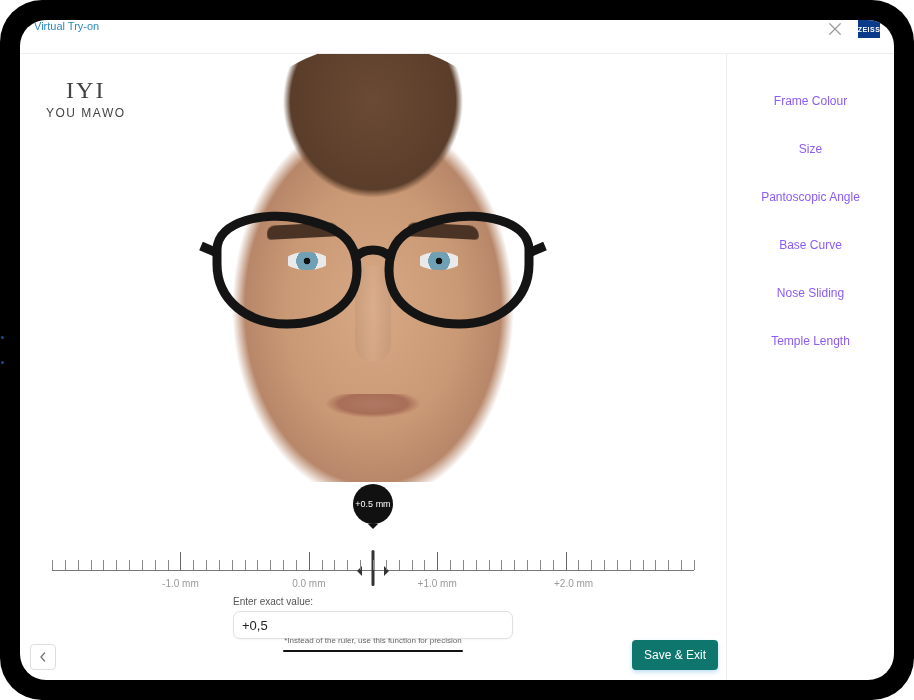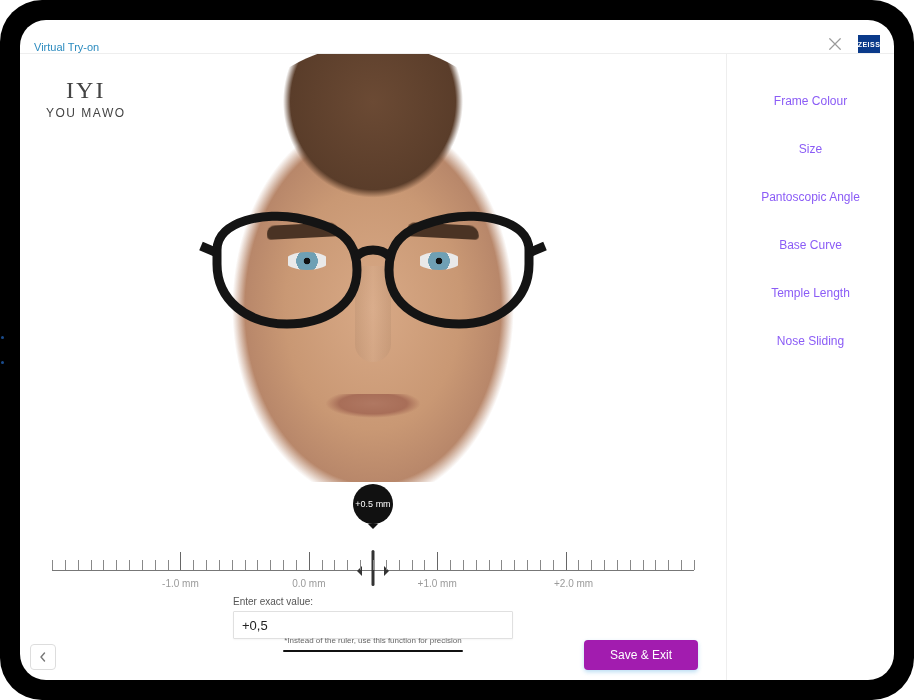--- a/index.html
+++ b/index.html
@@ -40,21 +40,21 @@
     background: #fff;
     border-radius: 26px;
     overflow: hidden;
     display: flex;
     flex-direction: column;
   }
   .titlebar {
     height: 34px;
     flex: 0 0 34px;
     display: flex;
-    align-items: flex-end;
+    align-items: flex-start;
     justify-content: space-between;
     padding: 0 14px;
     border-bottom: 1px solid #eee;
   }
   .title-text {
     font-size: 11px;
     color: #2b8bbf;
     font-weight: 400;
   }
   .titlebar-right {
@@ -217,21 +217,21 @@
     left: 50%;
     transform: translateX(-50%);
     top: 114px;
     width: 280px;
   }
   .input-label { font-size: 10px; color:#555; margin-bottom:4px; }
   .input-field {
     width:100%;
     height: 28px;
     border: 1px solid #e0e0e0;
-    border-radius: 1px;
+    border-radius: 7px;
     background:#fff;
     padding: 0 8px;
     font-size: 13px;
     color:#222;
     box-shadow: 0 1px 2px rgba(0,0,0,.04);
   }
   .footnote {
     position:absolute; left:50%; transform:translateX(-50%);
     top: 154px;
     font-size: 8px; color:#666;
@@ -248,26 +248,26 @@
     width: 26px; height: 26px;
     border:1px solid #ddd;
     border-radius: 4px;
     background:#fff;
     display:flex; align-items:center; justify-content:center;
     color:#777;
     cursor:pointer;
   }
   .save-exit {
     position:absolute;
-    right: 28px; bottom: 10px;
+    right: 8px; bottom: 10px;
     height: 30px;
-    padding: 0 26px;
+    padding: 0 12px;
     border:none;
     border-radius: 4px;
-    background:#a21caf;
+    background:#0f766e;
     color:#fff;
     font-size: 12px;
     cursor:pointer;
     box-shadow: 0 2px 4px rgba(31,142,214,.3);
   }
 
   .sidebar {
     width: 168px;
     flex: 0 0 168px;
     border-left: 1px solid #eee;
@@ -419,19 +419,19 @@
             </svg>
         </button>
         <button class="save-exit">Save &amp; Exit</button>
       </div>
 
       <div class="sidebar" id="sidebar">
           <div class="side-item">Frame Colour</div>
           <div class="side-item">Size</div>
           <div class="side-item">Pantoscopic Angle</div>
           <div class="side-item">Base Curve</div>
+          <div class="side-item">Nose Sliding</div>
           <div class="side-item">Temple Length</div>
-          <div class="side-item">Nose Sliding</div>
         </div>
     </div>
 
   </div>
 </div>
 
 </body></html>

